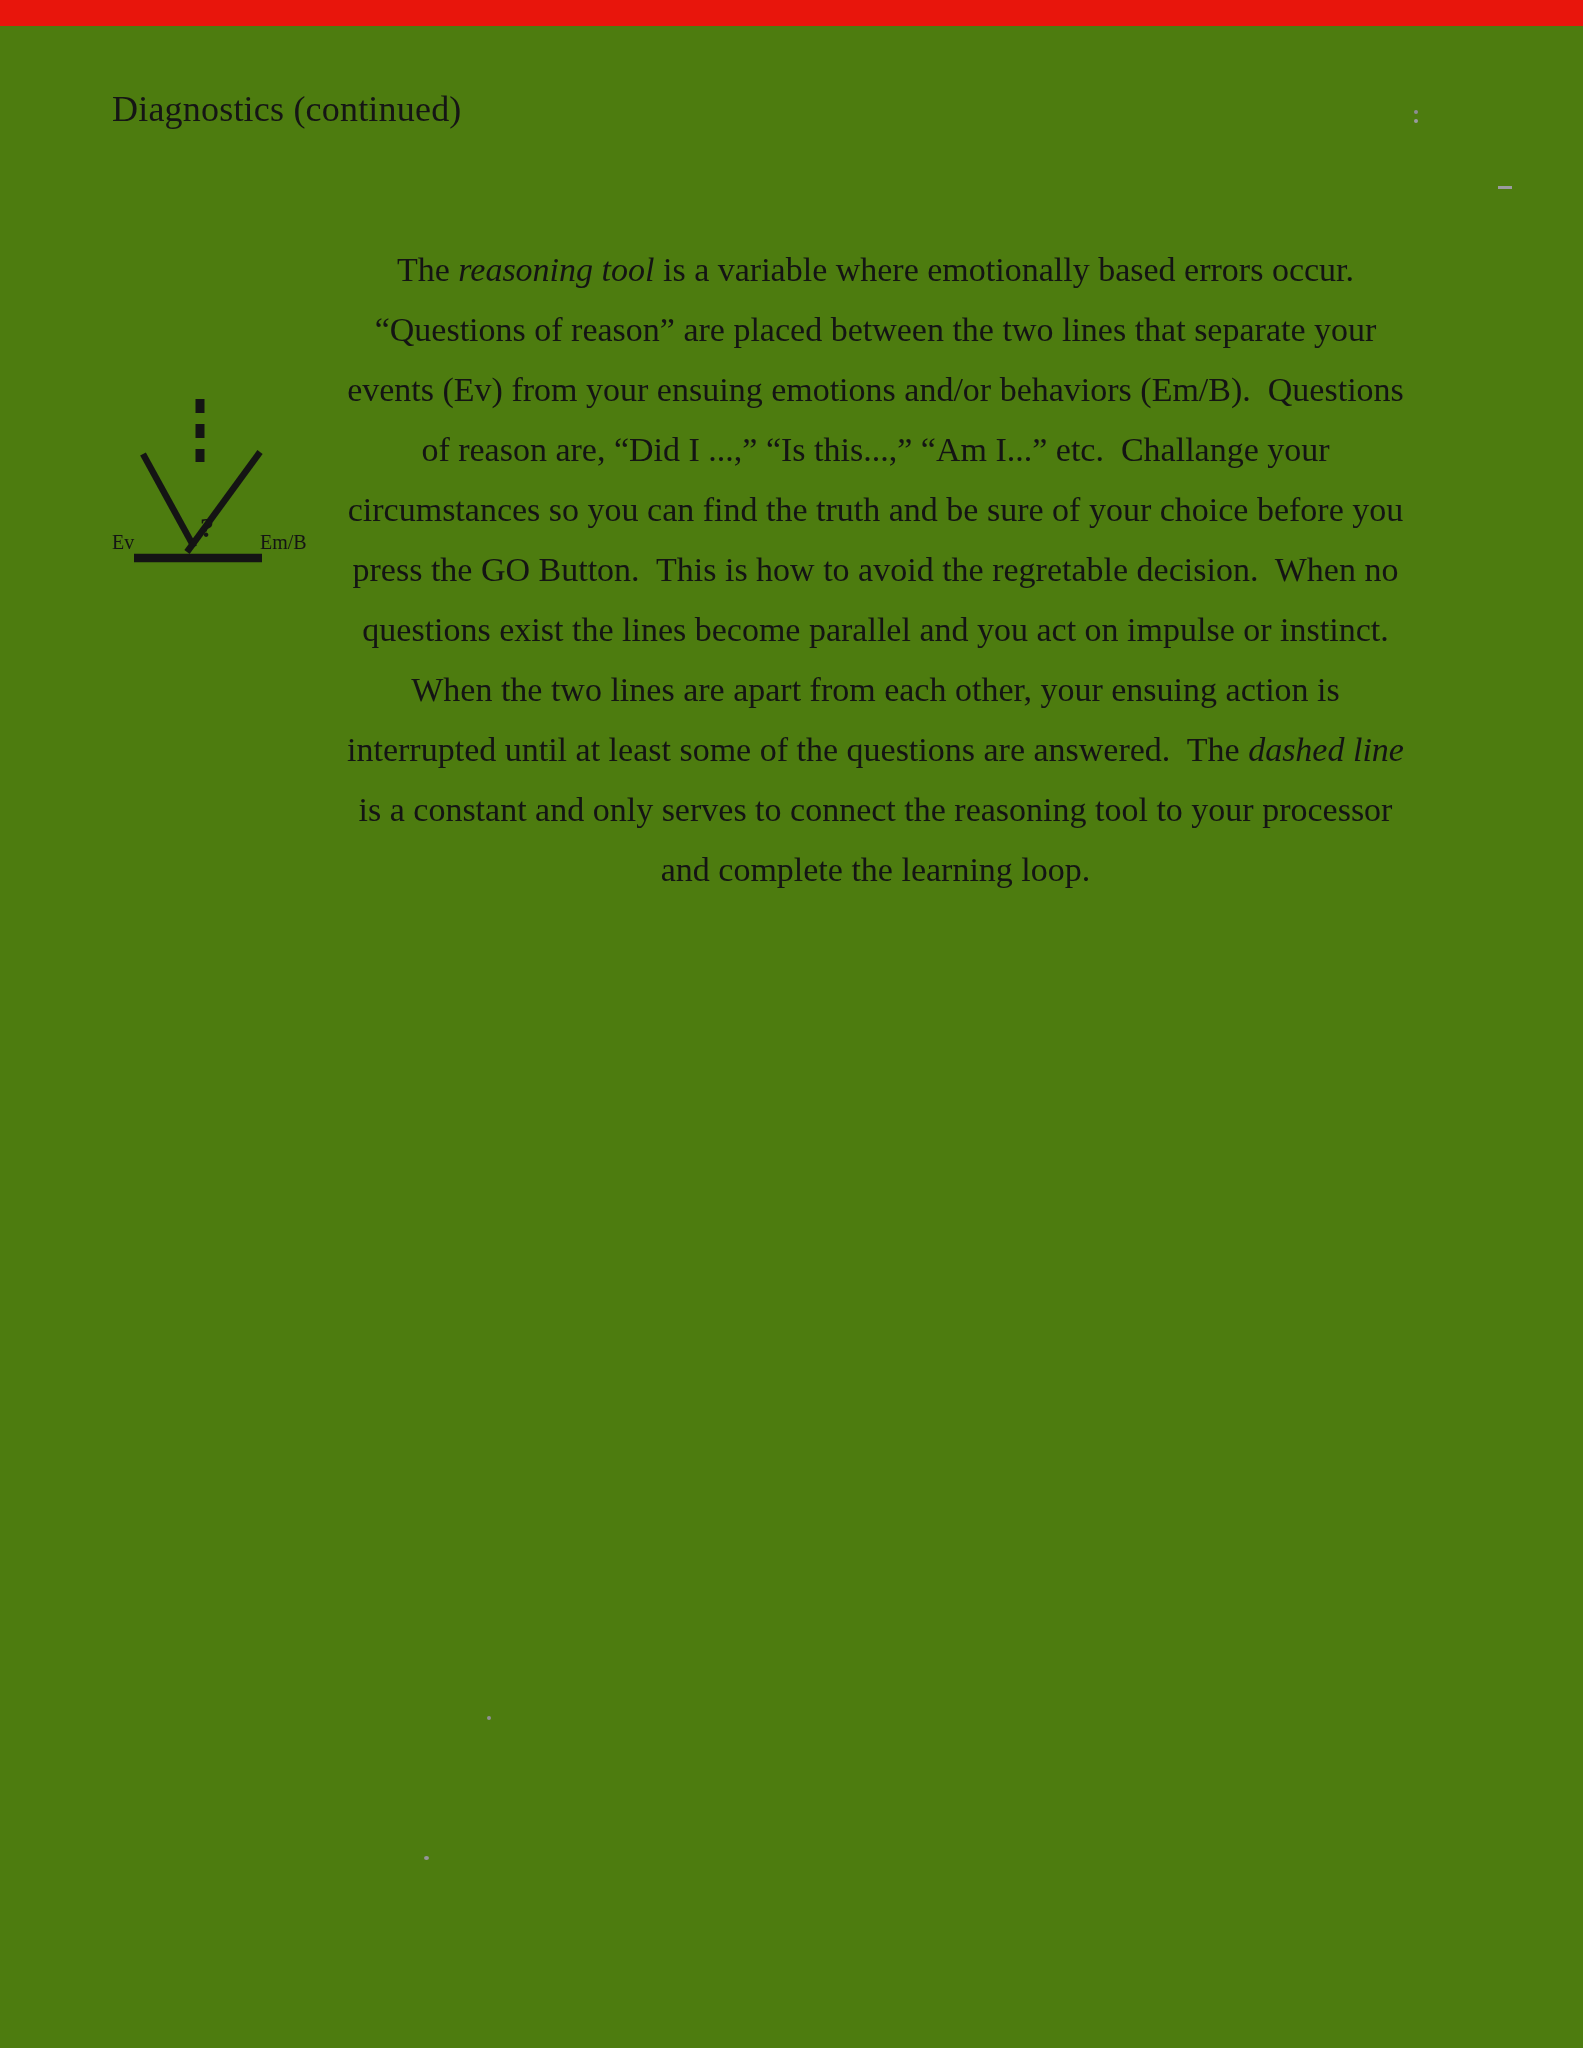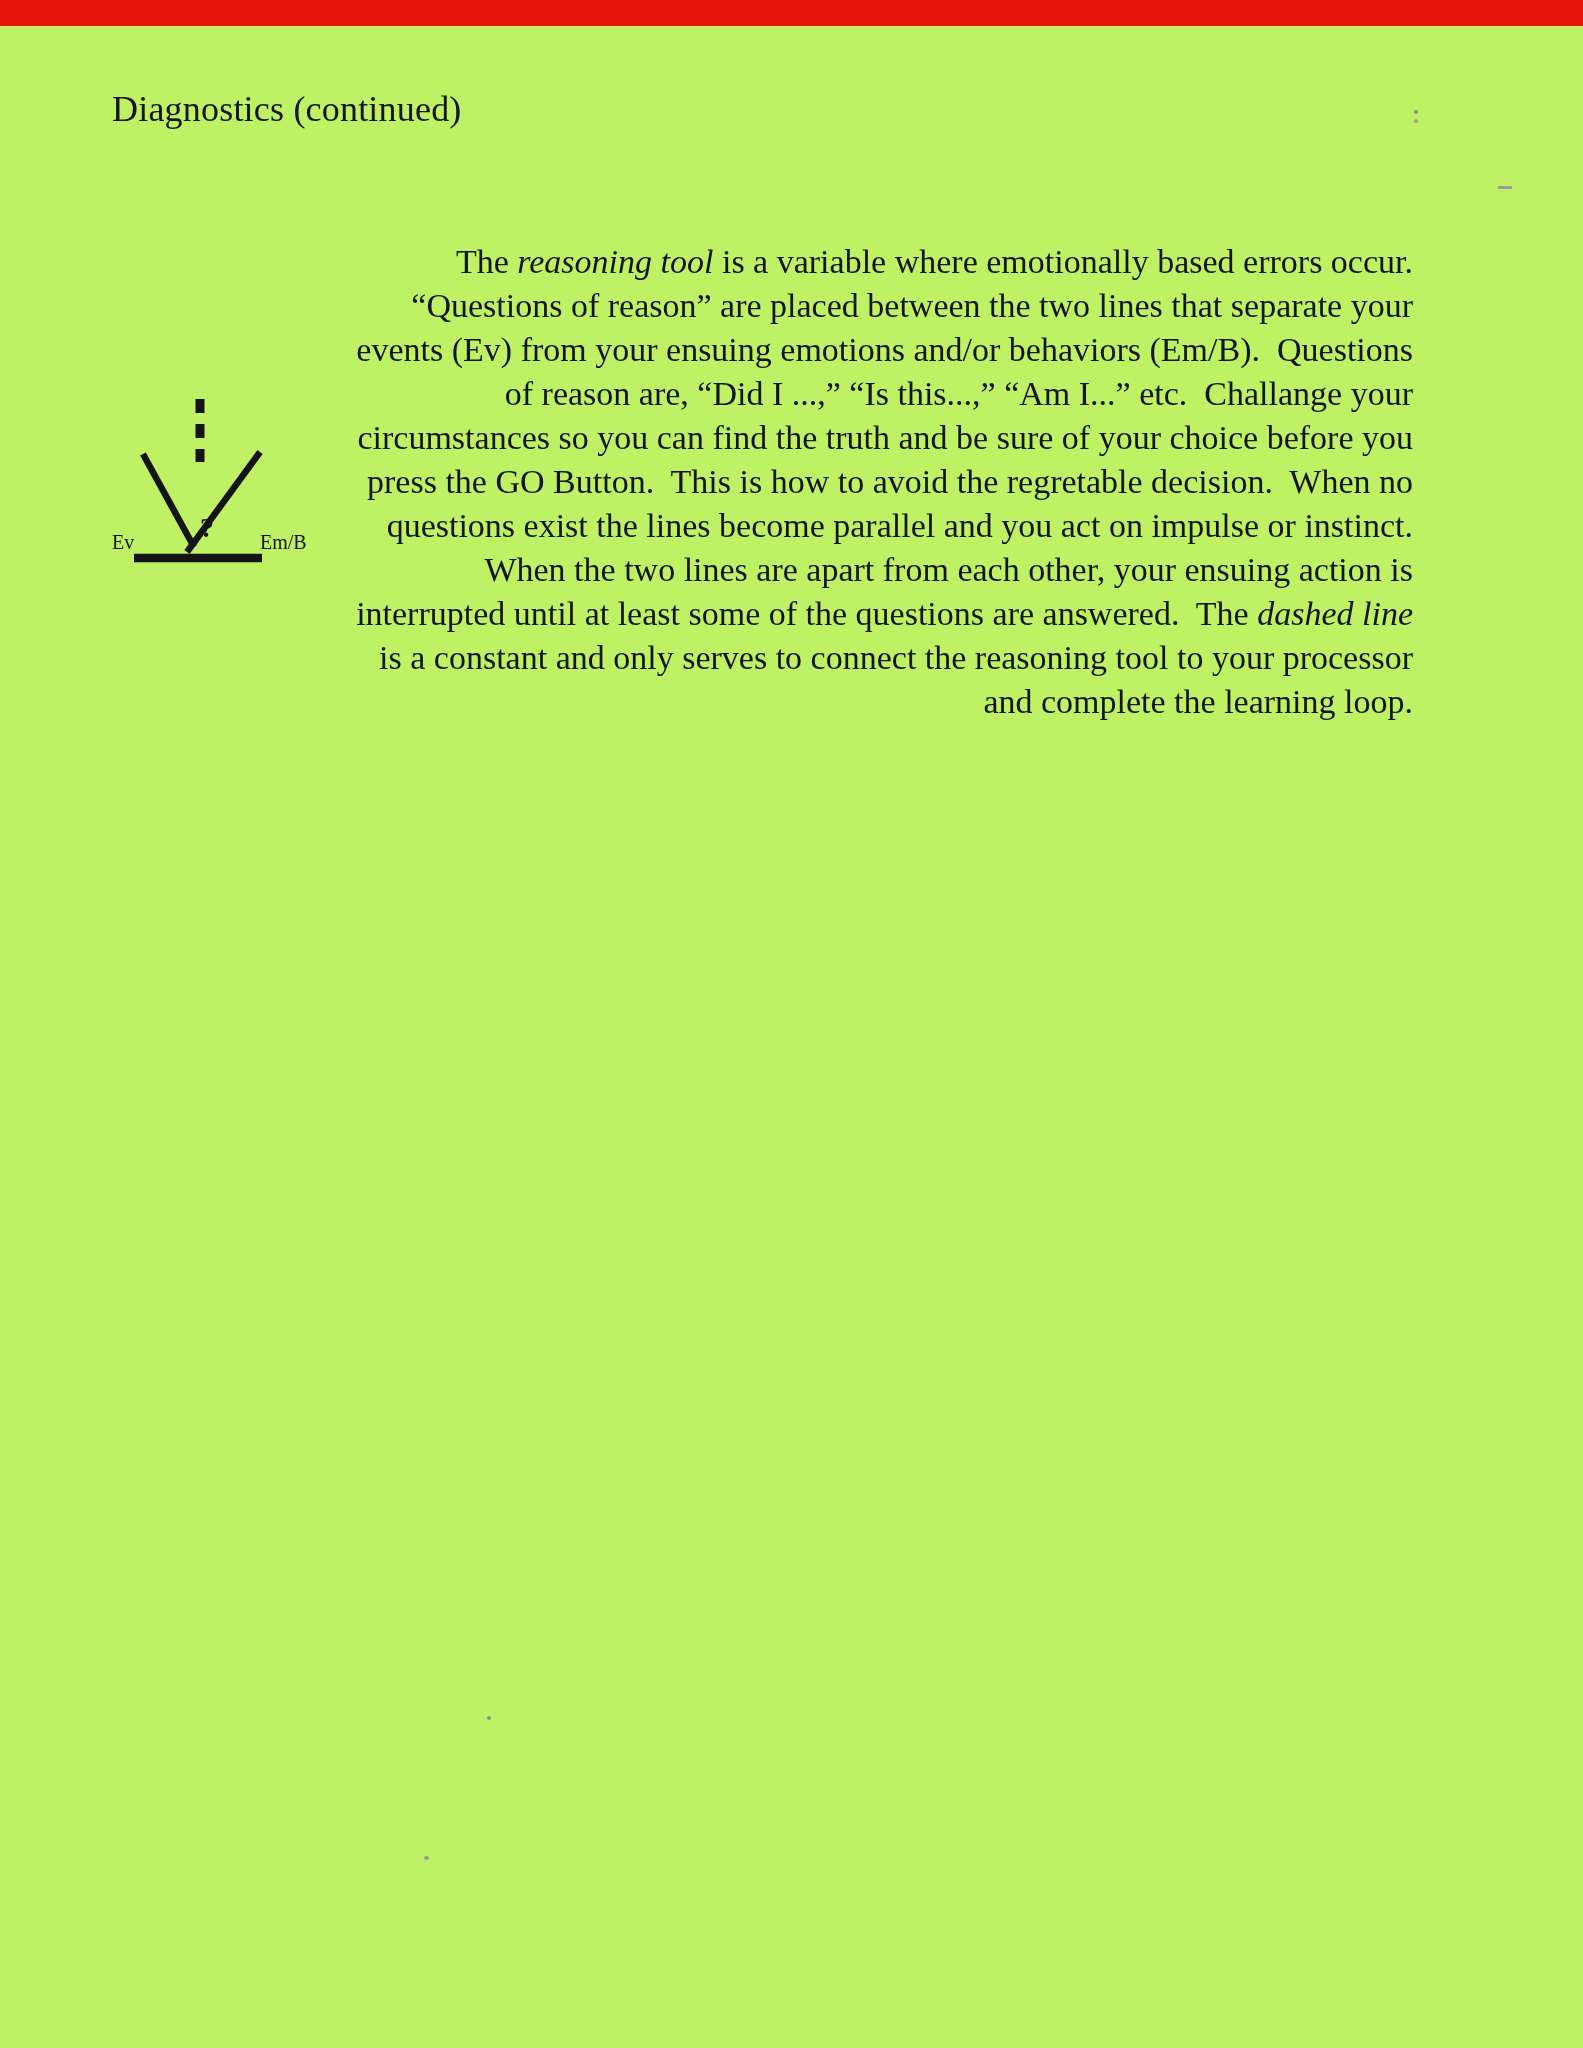--- a/index.html
+++ b/index.html
@@ -5,21 +5,21 @@
   html, body {
     margin: 0;
     padding: 0;
     background: #9a9a9a;
   }
   .page {
     position: relative;
     width: 1583px;
     height: 2048px;
     margin: 0 auto;
-    background: #bef264;
+    background: #4d7c0f;
     overflow: hidden;
     font-family: "Liberation Serif", serif;
     color: #111;
   }
   .top-bar {
     position: absolute;
     top: 0; left: 0;
     width: 100%;
     height: 26px;
     background: #e8150c;
@@ -31,24 +31,24 @@
     font-size: 36px;
     letter-spacing: 0.2px;
     color: #151515;
   }
   .body-paragraph {
     position: absolute;
     left: 338px;
     top: 240px;
     width: 1075px;
     font-size: 34px;
-    line-height: 44px;
+    line-height: 60px;
     white-space: pre-wrap;
     color: #141414;
-    text-align: right;
+    text-align: center;
   }
   .body-paragraph .ital {
     font-style: italic;
   }
   .diagram {
     position: absolute;
     left: 110px;
     top: 396px;
     width: 205px;
     height: 178px;

